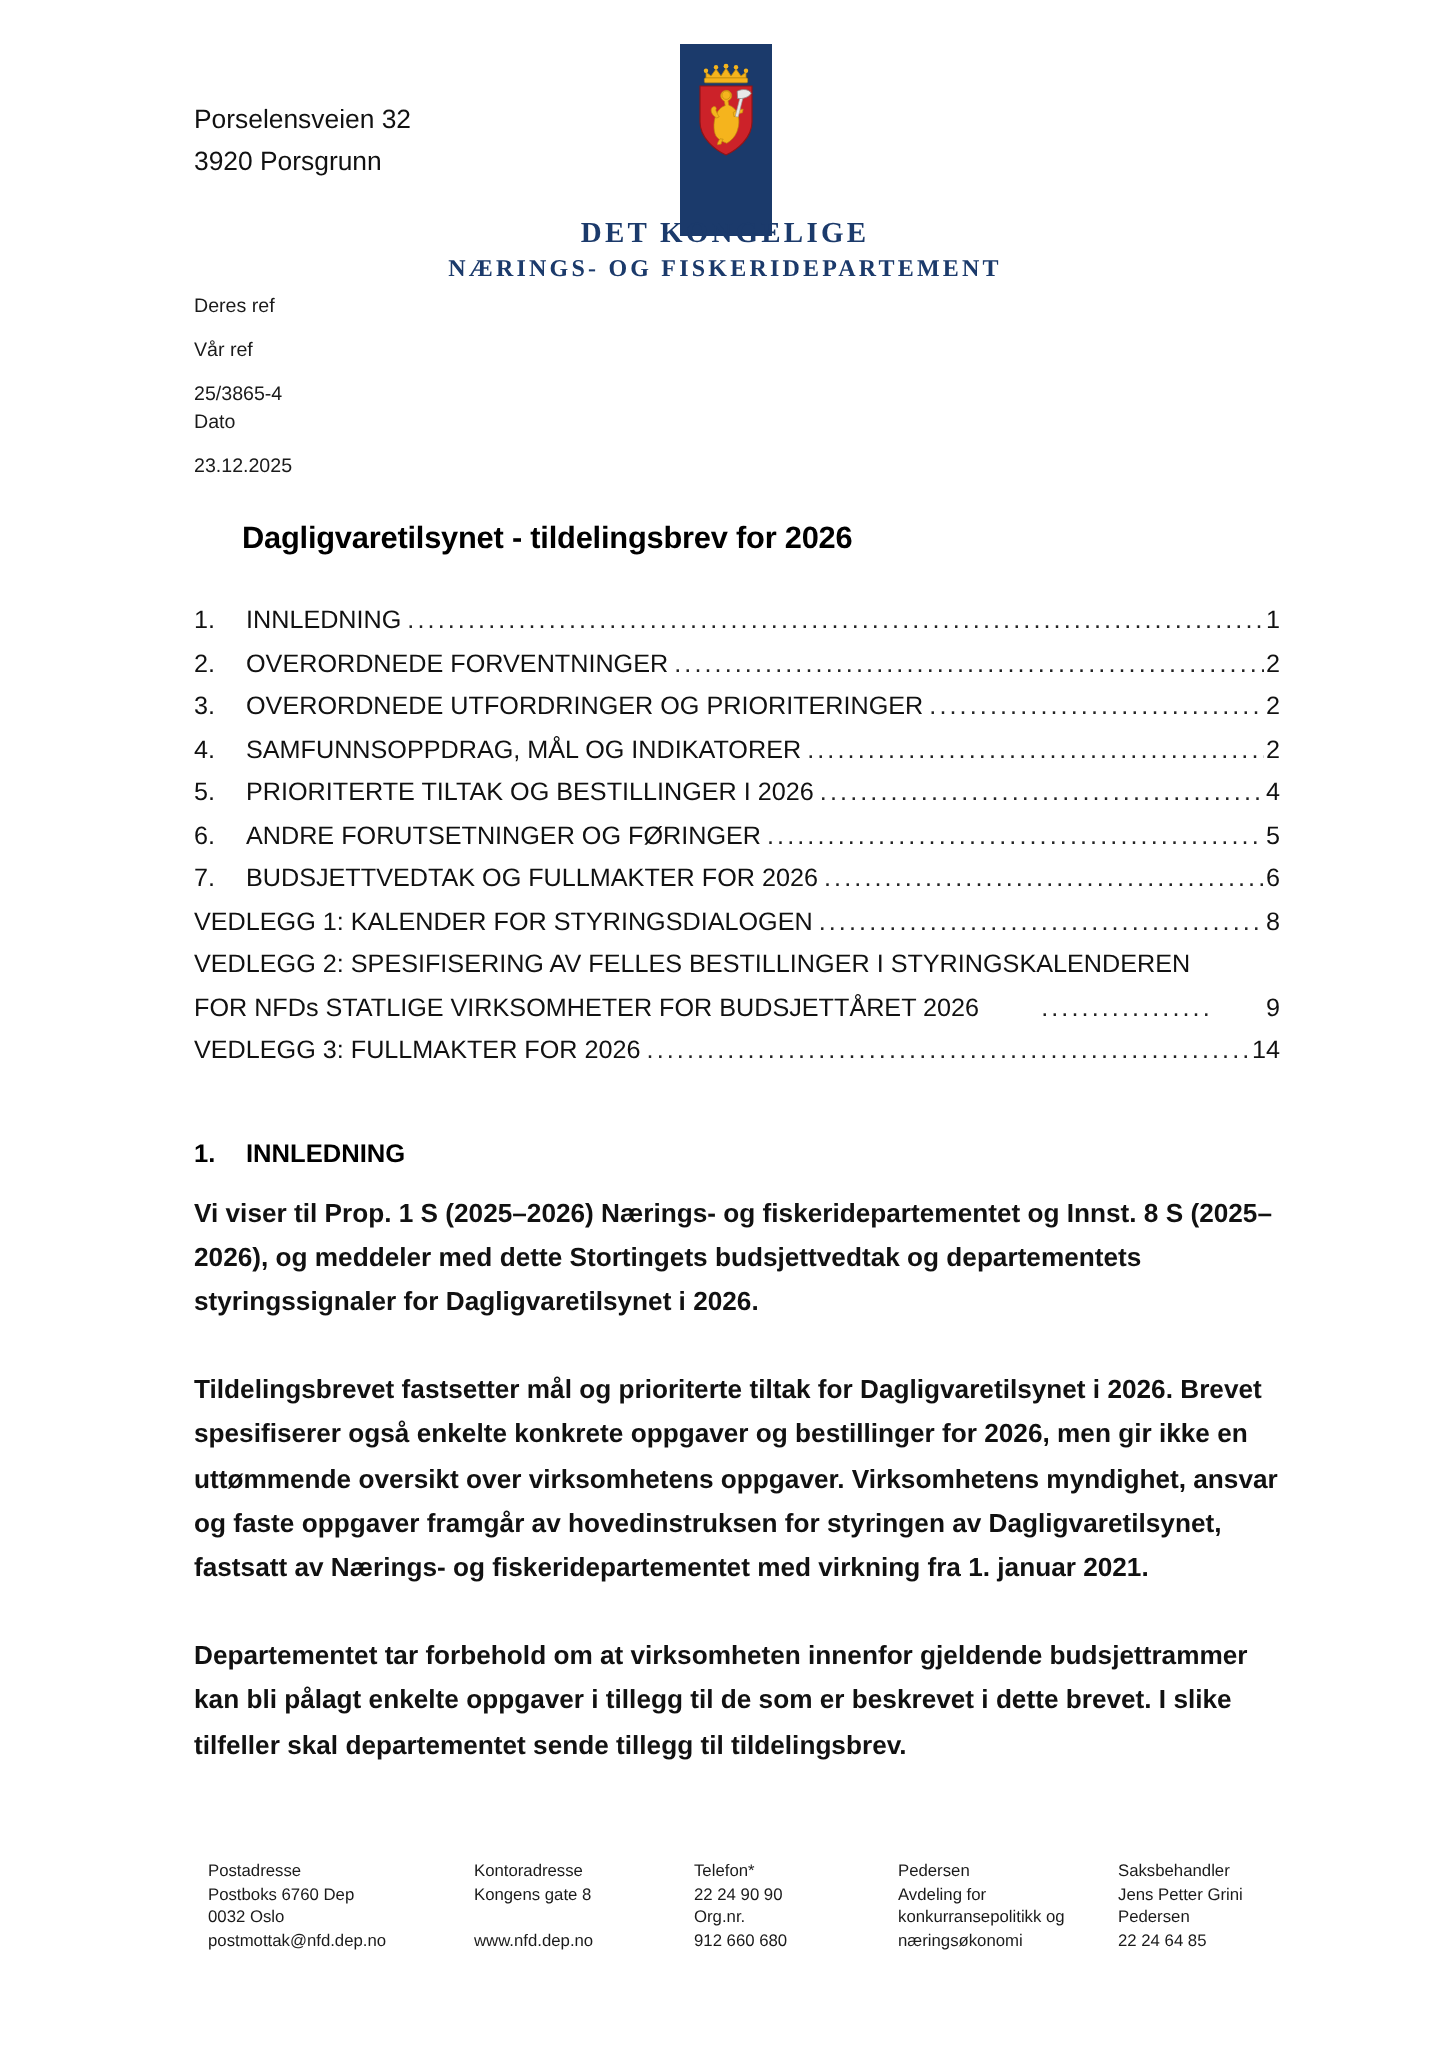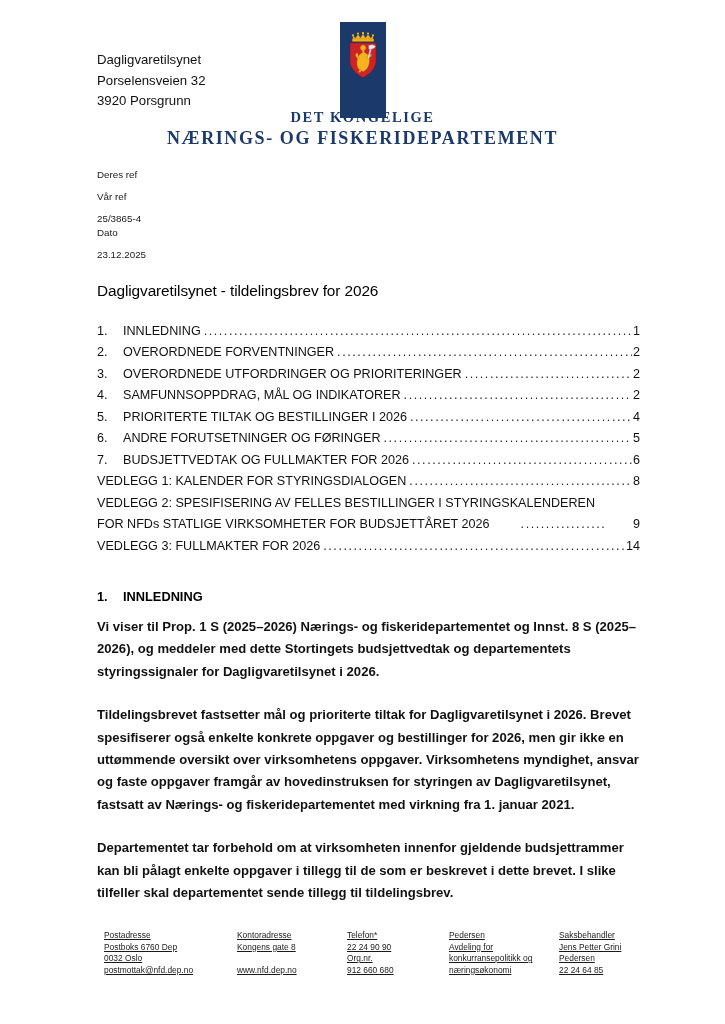--- a/index.html
+++ b/index.html
@@ -44,21 +44,21 @@
   }
   .dept-line {
     font-family: "Liberation Serif", serif;
     font-weight: bold;
     color: #1b3a6b;
     letter-spacing: 1.6px;
     line-height: 1.28;
     white-space: nowrap;
   }
   .dept-line-1 { font-size: 14.5px; }
-  .dept-line-2 { font-size: 18px; text-align: center; }
+  .dept-line-2 { font-size: 12px; text-align: center; }
   .page-inner {
     position: absolute;
     left: 97px;
     top: 0;
     width: 543px;
   }
 
   .addr-block { margin-top: 0; }
   .addr-line {
     font-size: 13.2px;
@@ -74,23 +74,24 @@
   }
   .ref-col-1 { width: 227px; }
   .ref-col-2 { width: 175px; }
   .ref-col-3 { width: 140px; }
   .ref-label { line-height: 14px; }
   .ref-value { line-height: 14px; margin-top: 8px; font-size: 9.8px; }
 
   
   .doc-title {
     font-size: 15.4px;
-    font-weight: normal;
+    font-weight: bold;
     color: #000;
     letter-spacing: -0.1px;
+    margin-left: 24px;
   }
 
   
   .toc { width: 543px; }
   .toc-row {
     display: flex;
     align-items: baseline;
     font-size: 12.6px;
     line-height: 21.5px;
     color: #111;
@@ -150,21 +151,21 @@
   .footer {
     position: absolute;
     left: 104px;
     top: 930px;
     width: 560px;
     display: flex;
     font-size: 8.4px;
     line-height: 11.6px;
     color: #1a1a1a;
   }
-  .foot-col { box-sizing: border-box; padding-right: 8px; text-decoration: underline; }
+  .foot-col { box-sizing: border-box; padding-right: 8px; }
   .foot-col-1 { width: 133px; }
   .foot-col-2 { width: 110px; }
   .foot-col-3 { width: 102px; }
   .foot-col-4 { width: 110px; }
   .foot-col-5 { width: 105px; }
   .foot-line { white-space: normal; }
   .foot-gap { height: 11.6px; }
 </style>
 </head>
 <body>
@@ -210,21 +211,20 @@
   </div>
   <div class="dept-lines">
     <div class="dept-line dept-line-1">DET KONGELIGE</div>
     <div class="dept-line dept-line-2">NÆRINGS- OG FISKERIDEPARTEMENT</div>
   </div>
 </div>
 
 <div class="page-inner">
 
   <div class="addr-block" style="margin-top:50px;">
-    <div class="addr-line">Dagligvaretilsynet</div>
     <div class="addr-line">Porselensveien 32</div>
     <div class="addr-line">3920 Porsgrunn</div>
   </div>
 
   <div class="ref-row" style="margin-top:56px;flex-direction:column;">
     <div class="ref-col-1">
       <div class="ref-label">Deres ref</div>
       <div class="ref-value"></div>
     </div>
     <div class="ref-col-2">

